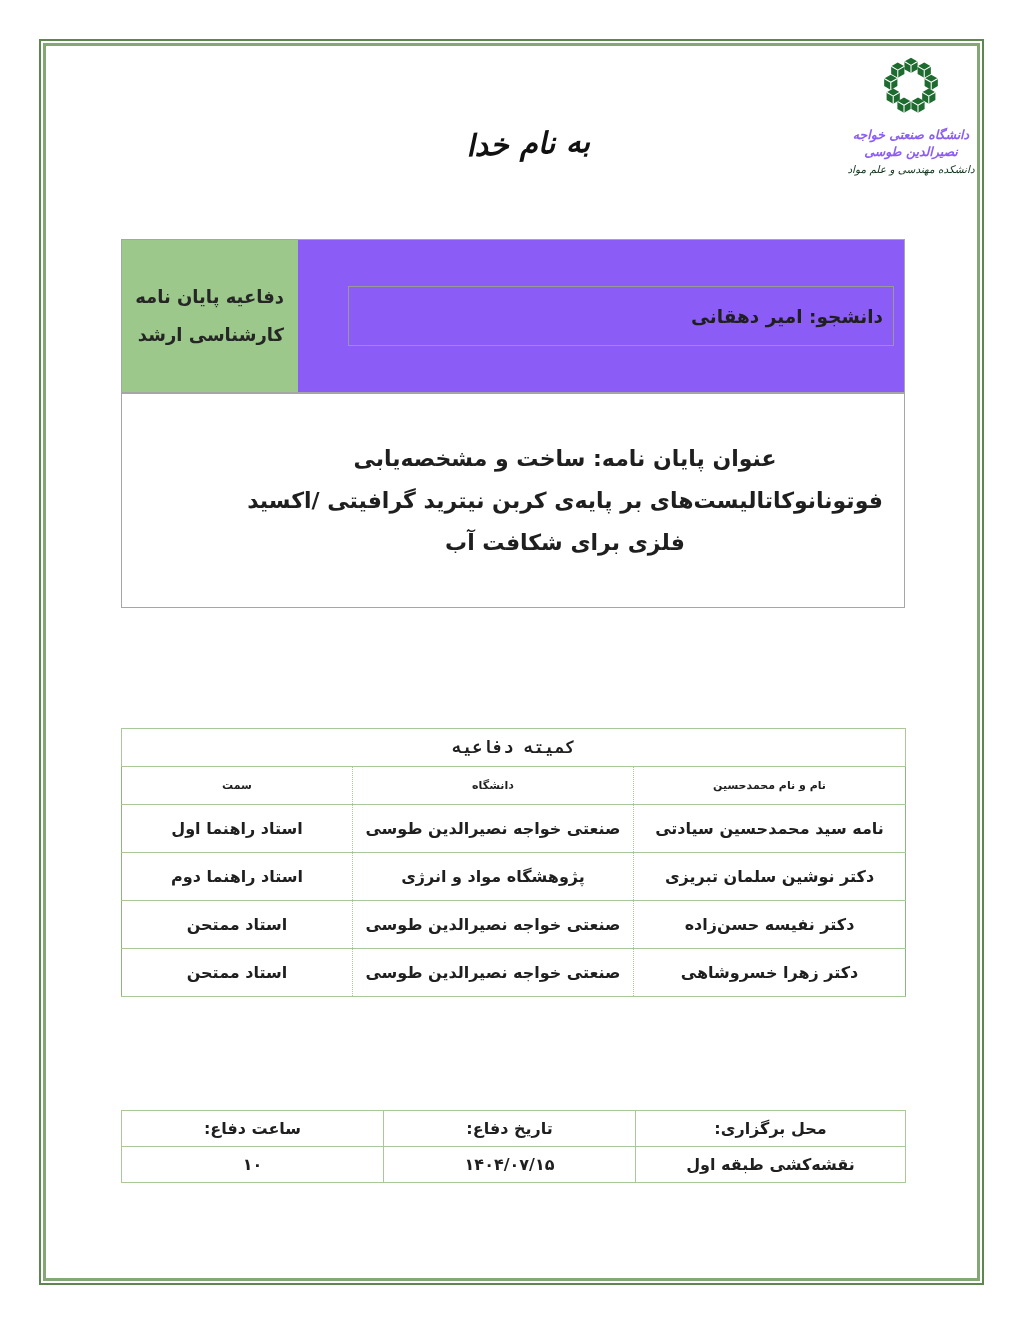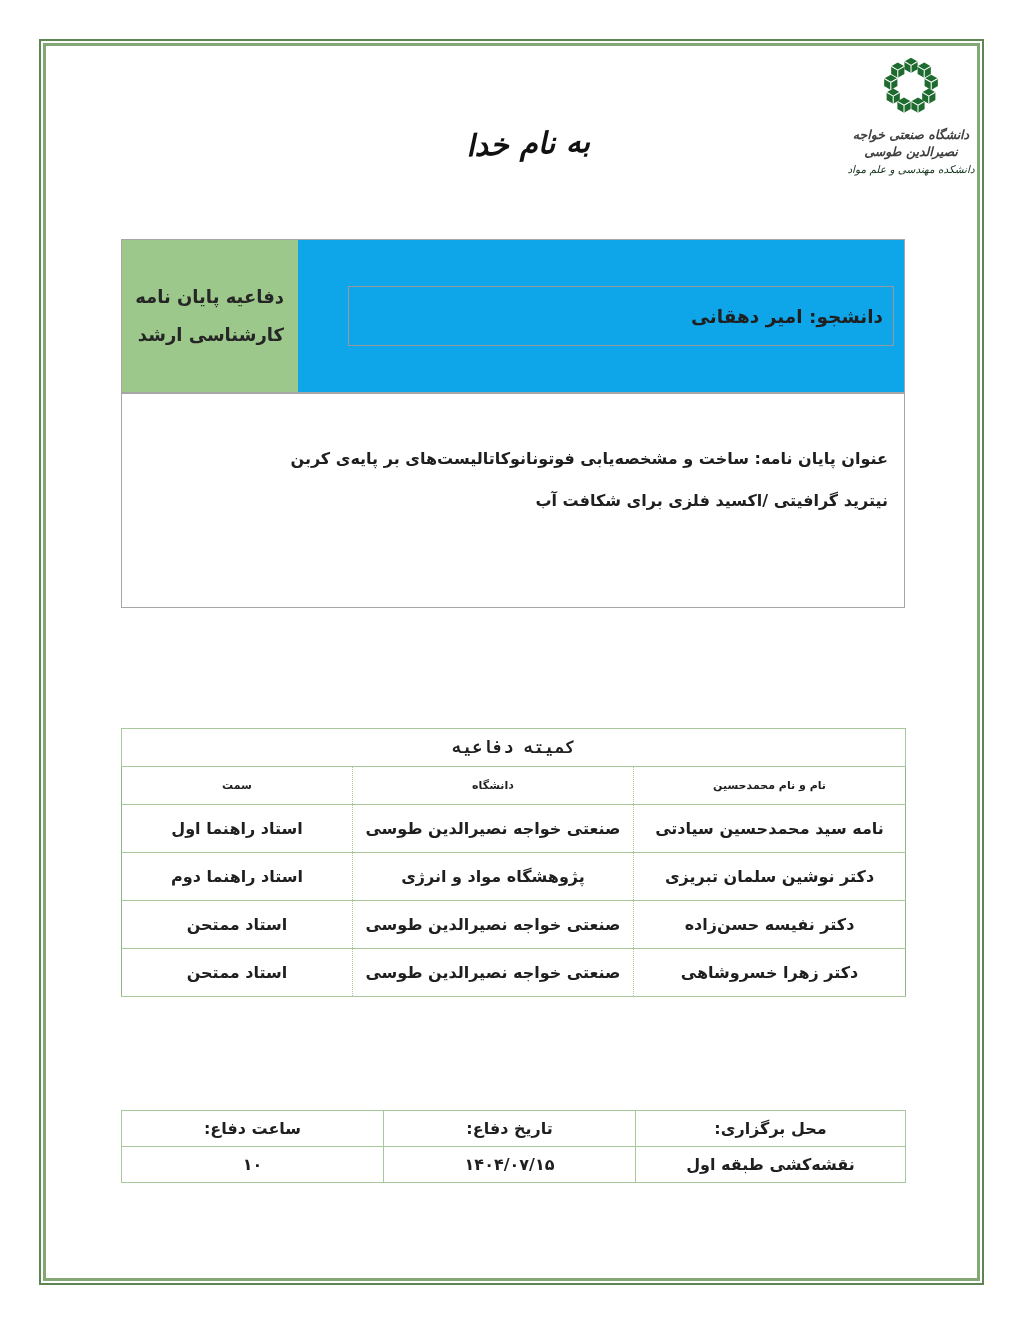--- a/index.html
+++ b/index.html
@@ -17,39 +17,39 @@
   .page{position:relative;width:1023px;height:1325px;background:#fff;direction:rtl;overflow:hidden;}
 
   
   .frame-outer{position:absolute;left:39px;top:39px;width:945px;height:1246px;
     border:2px solid var(--frame-thin);padding:2px;}
   .frame-inner{width:100%;height:100%;border:3px solid var(--frame-thick);}
 
   
   .logo-block{position:absolute;top:50px;left:843px;width:136px;text-align:center;direction:rtl;}
   .logo-block svg{display:block;margin:0 auto;}
-  .uni-name{font-size:12.5px;font-weight:bold;font-style:italic;color:#404040;margin-top:3px;line-height:1.35;}
+  .uni-name{font-size:12.5px;font-weight:bold;font-style:italic;color:#8b5cf6;margin-top:3px;line-height:1.35;}
   .faculty-name{font-size:10.5px;font-weight:normal;font-style:italic;color:#15351d;margin-top:2px;}
 
   
   .besmellah{position:absolute;top:126px;left:398px;width:260px;text-align:center;
     font-size:30px;font-weight:bold;font-style:italic;transform:rotate(-2deg);color:#111;}
 
   
-  .box1{position:absolute;left:121px;top:239px;width:784px;height:154px;border:1px solid var(--gray-border);background:#0ea5e9;}
+  .box1{position:absolute;left:121px;top:239px;width:784px;height:154px;border:1px solid var(--gray-border);background:#8b5cf6;}
   .degree-box{position:absolute;right:auto;left:0;top:0;bottom:0;width:176px;background:var(--green-box);
     display:flex;flex-direction:column;justify-content:center;text-align:right;padding-right:14px;}
   .degree-box div{font-size:18px;font-weight:bold;line-height:38px;color:#262626;}
   .student-box{position:absolute;left:226px;top:46px;width:546px;height:60px;border:1px solid #999;
     display:flex;align-items:center;padding-right:10px;}
   .student-box span{font-size:18.5px;font-weight:bold;}
 
   .box2{position:absolute;left:121px;top:393px;width:784px;height:215px;border:1px solid var(--gray-border);
     padding:44px 16px 0 120px;}
-  .box2 p{font-size:16px;font-weight:bold;line-height:42px;text-align:right;}
+  .box2 p{font-size:22px;font-weight:bold;line-height:42px;text-align:center;}
 
   
   table{border-collapse:collapse;table-layout:fixed;direction:rtl;}
   td{text-align:center;vertical-align:middle;font-weight:bold;font-size:16px;white-space:nowrap;overflow:visible;}
 
   .committee{position:absolute;left:121px;top:728px;width:784px;border:1px solid var(--table-green-dark);}
   .committee td{border:1px dotted var(--table-green);border-top:1px solid var(--table-green);border-bottom:1px solid var(--table-green);}
   .committee tr.cap-row td{border:1px solid var(--table-green);height:38px;font-size:17px;font-family:Liberation Mono, monospace;}
   .committee tr.head-row td{height:38px;font-size:11px;}
   .committee tr.data-row td{height:48px;}

